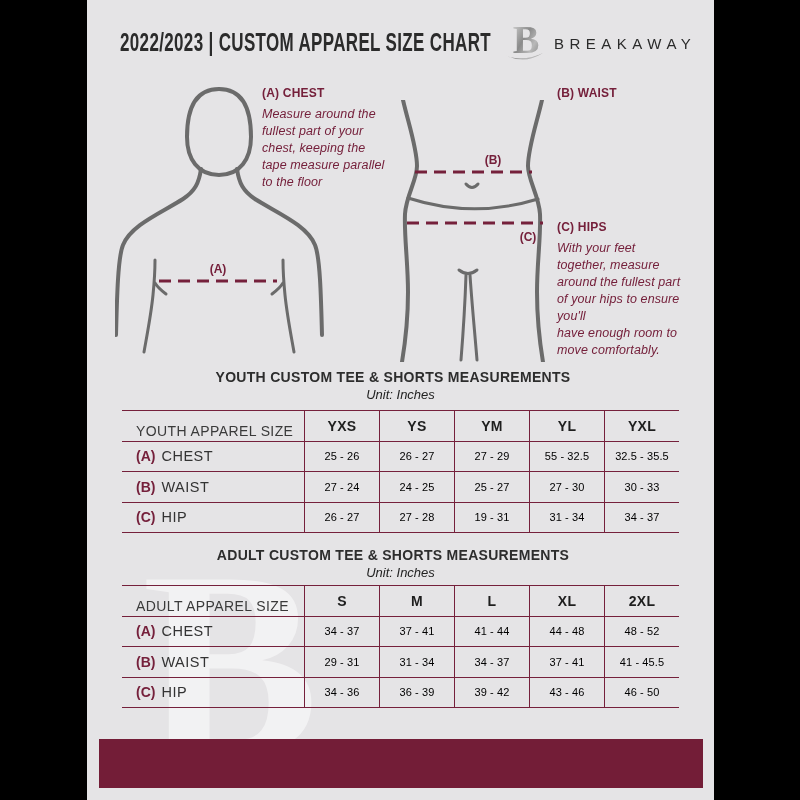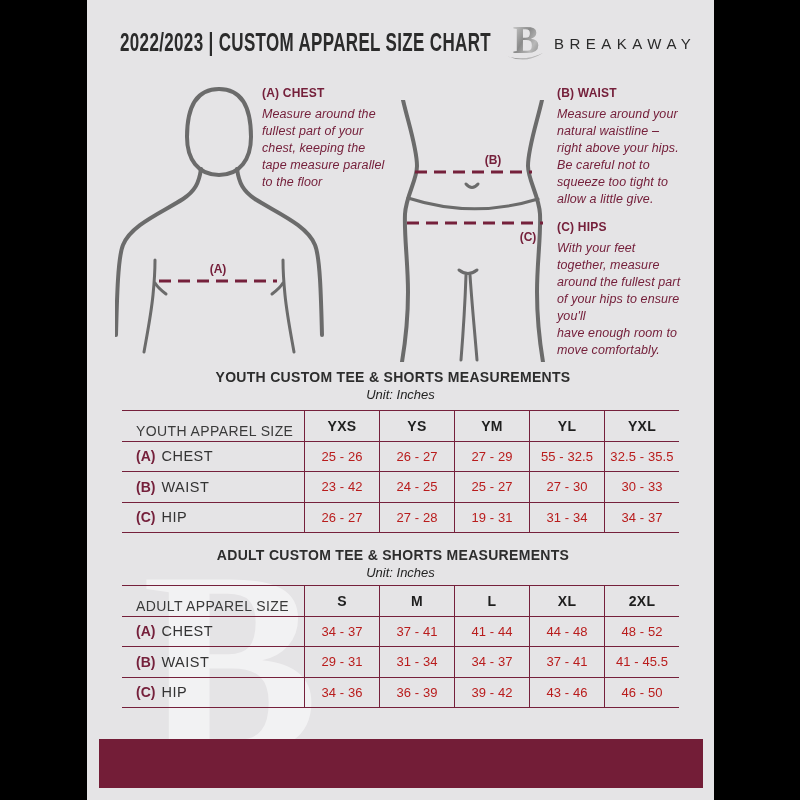--- a/index.html
+++ b/index.html
@@ -62,21 +62,21 @@
   
   .size-table { left:35px; width:557px; border-top:1.5px solid #75203B; }
   .t-row { display:flex; height:30.5px; border-bottom:1.5px solid #75203B; }
   .c { display:flex; align-items:center; justify-content:center; }
   .c.first { width:182px; justify-content:flex-start; padding-left:14px; gap:6px; }
   .c.col { flex:1; border-left:1.5px solid #75203B; }
   .head .col { font-weight:700; font-size:14px; color:#1E1E1E; letter-spacing:0.3px; }
   .corner { font-size:14px; color:#3A3A3A; letter-spacing:0.4px;margin-top:10px; }
   .pfx { color:#75203B; font-weight:700; font-size:14px; }
   .lbl { font-size:14.5px; color:#333; letter-spacing:0.5px; }
-  .val { font-size:13px; color:#b91c1c; letter-spacing:0.1px; }
+  .val { font-size:11px; color:#000000; letter-spacing:0.1px; }
 
   .watermark {
     left:55px; top:545px;
     font-size:265px; font-weight:700; line-height:0.9;
     color:rgba(255,255,255,0.5);
     font-family:"Liberation Serif", serif;
   }
   .footer-bar {
     left:12px; top:739px; width:604px; height:49px;
     background:#731D37;
@@ -138,26 +138,20 @@
     <div class="guide-title">(A) CHEST</div>
     <div class="guide-body">Measure around the
 fullest part of your
 chest, keeping the
 tape measure parallel
 to the floor</div>
   </div>
 
   <div class="guide guide-waist abs">
     <div class="guide-title">(B) WAIST</div>
-    <div class="guide-body">Measure around your
-natural waistline –
-right above your hips.
-Be careful not to
-squeeze too tight to
-allow a little give.</div>
   </div>
 
   <div class="guide guide-hips abs">
     <div class="guide-title">(C) HIPS</div>
     <div class="guide-body">With your feet
 together, measure
 around the fullest part
 of your hips to ensure
 you'll
 have enough room to
@@ -185,21 +179,21 @@
       <div class="c col val">26 - 27</div>
       <div class="c col val">27 - 29</div>
       <div class="c col val">55 - 32.5</div>
       <div class="c col val">32.5 - 35.5</div>
     </div>
     <div class="t-row">
       <div class="c first">
         <span class="pfx">(B)</span>
         <span class="lbl">WAIST</span>
       </div>
-      <div class="c col val">23 - 42</div>
+      <div class="c col val">27 - 24</div>
       <div class="c col val">24 - 25</div>
       <div class="c col val">25 - 27</div>
       <div class="c col val">27 - 30</div>
       <div class="c col val">30 - 33</div>
     </div>
     <div class="t-row">
       <div class="c first">
         <span class="pfx">(C)</span>
         <span class="lbl">HIP</span>
       </div>

